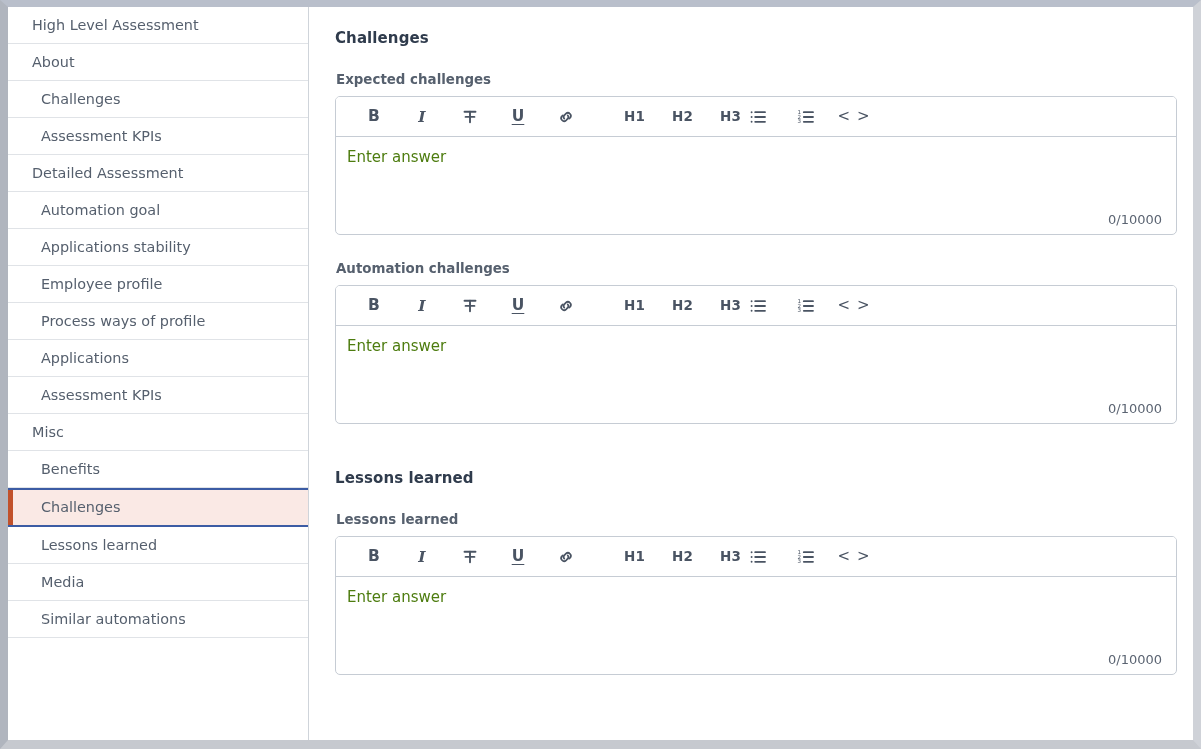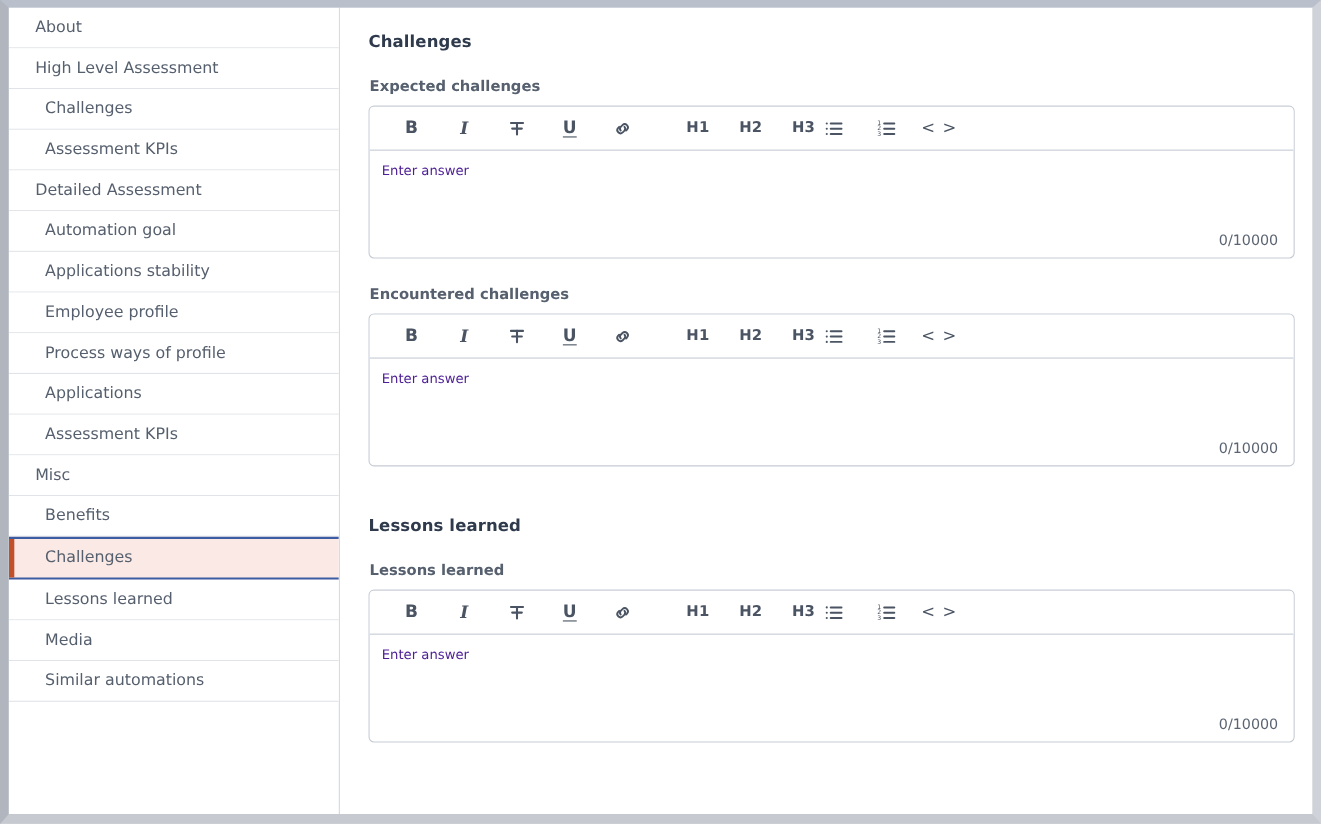--- a/index.html
+++ b/index.html
@@ -140,44 +140,44 @@
   .tb-btn .glyph.code { font-size: 15px; font-weight: normal; letter-spacing: 1px; }
   .tb-btn .glyph.und { text-decoration: underline; text-underline-offset: 3px; }
   .tb-btn svg { display: block; }
 
   .editor-body {
     position: relative;
     height: 97px;
     padding: 11px 14px 0 11px;
   }
   .placeholder {
-    font-size: 12px;
-    color: #4c1d95;
+    font-size: 15px;
+    color: #4d7c0f;
   }
   .counter {
     position: absolute;
     right: 14px;
     bottom: 7px;
     font-size: 13px;
     color: #5b6472;
   }
 </style>
 </head>
 <body>
 
 <div id="app">
   <div class="frame-inner">
 
     <nav class="sidebar">
       <ul class="nav-list" id="nav-list">
           <li class="nav-item lvl0">
+            <span class="nav-label">High Level Assessment</span>
+          </li>
+          <li class="nav-item lvl0">
             <span class="nav-label">About</span>
-          </li>
-          <li class="nav-item lvl0">
-            <span class="nav-label">High Level Assessment</span>
           </li>
           <li class="nav-item lvl1">
             <span class="nav-label">Challenges</span>
           </li>
           <li class="nav-item lvl1">
             <span class="nav-label">Assessment KPIs</span>
           </li>
           <li class="nav-item lvl0">
             <span class="nav-label">Detailed Assessment</span>
           </li>
@@ -278,21 +278,21 @@
             </div>
             <div class="tb-btn">
               <span class="glyph code">&lt; &gt;</span>
             </div>
           </div>
           <div class="editor-body">
             <div class="placeholder">Enter answer</div>
             <div class="counter">0/10000</div>
           </div>
         </div>
-        <div class="field-label">Encountered challenges</div>
+        <div class="field-label">Automation challenges</div>
         <div class="editor">
           <div class="editor-toolbar">
             <div class="tb-btn">
               <span class="glyph">B</span>
             </div>
             <div class="tb-btn">
               <span class="glyph ital">I</span>
             </div>
             <div class="tb-btn">
               <svg width="18" height="18" viewBox="0 0 18 18" fill="none" stroke="#4a5463" stroke-width="1.9" stroke-linecap="round">

